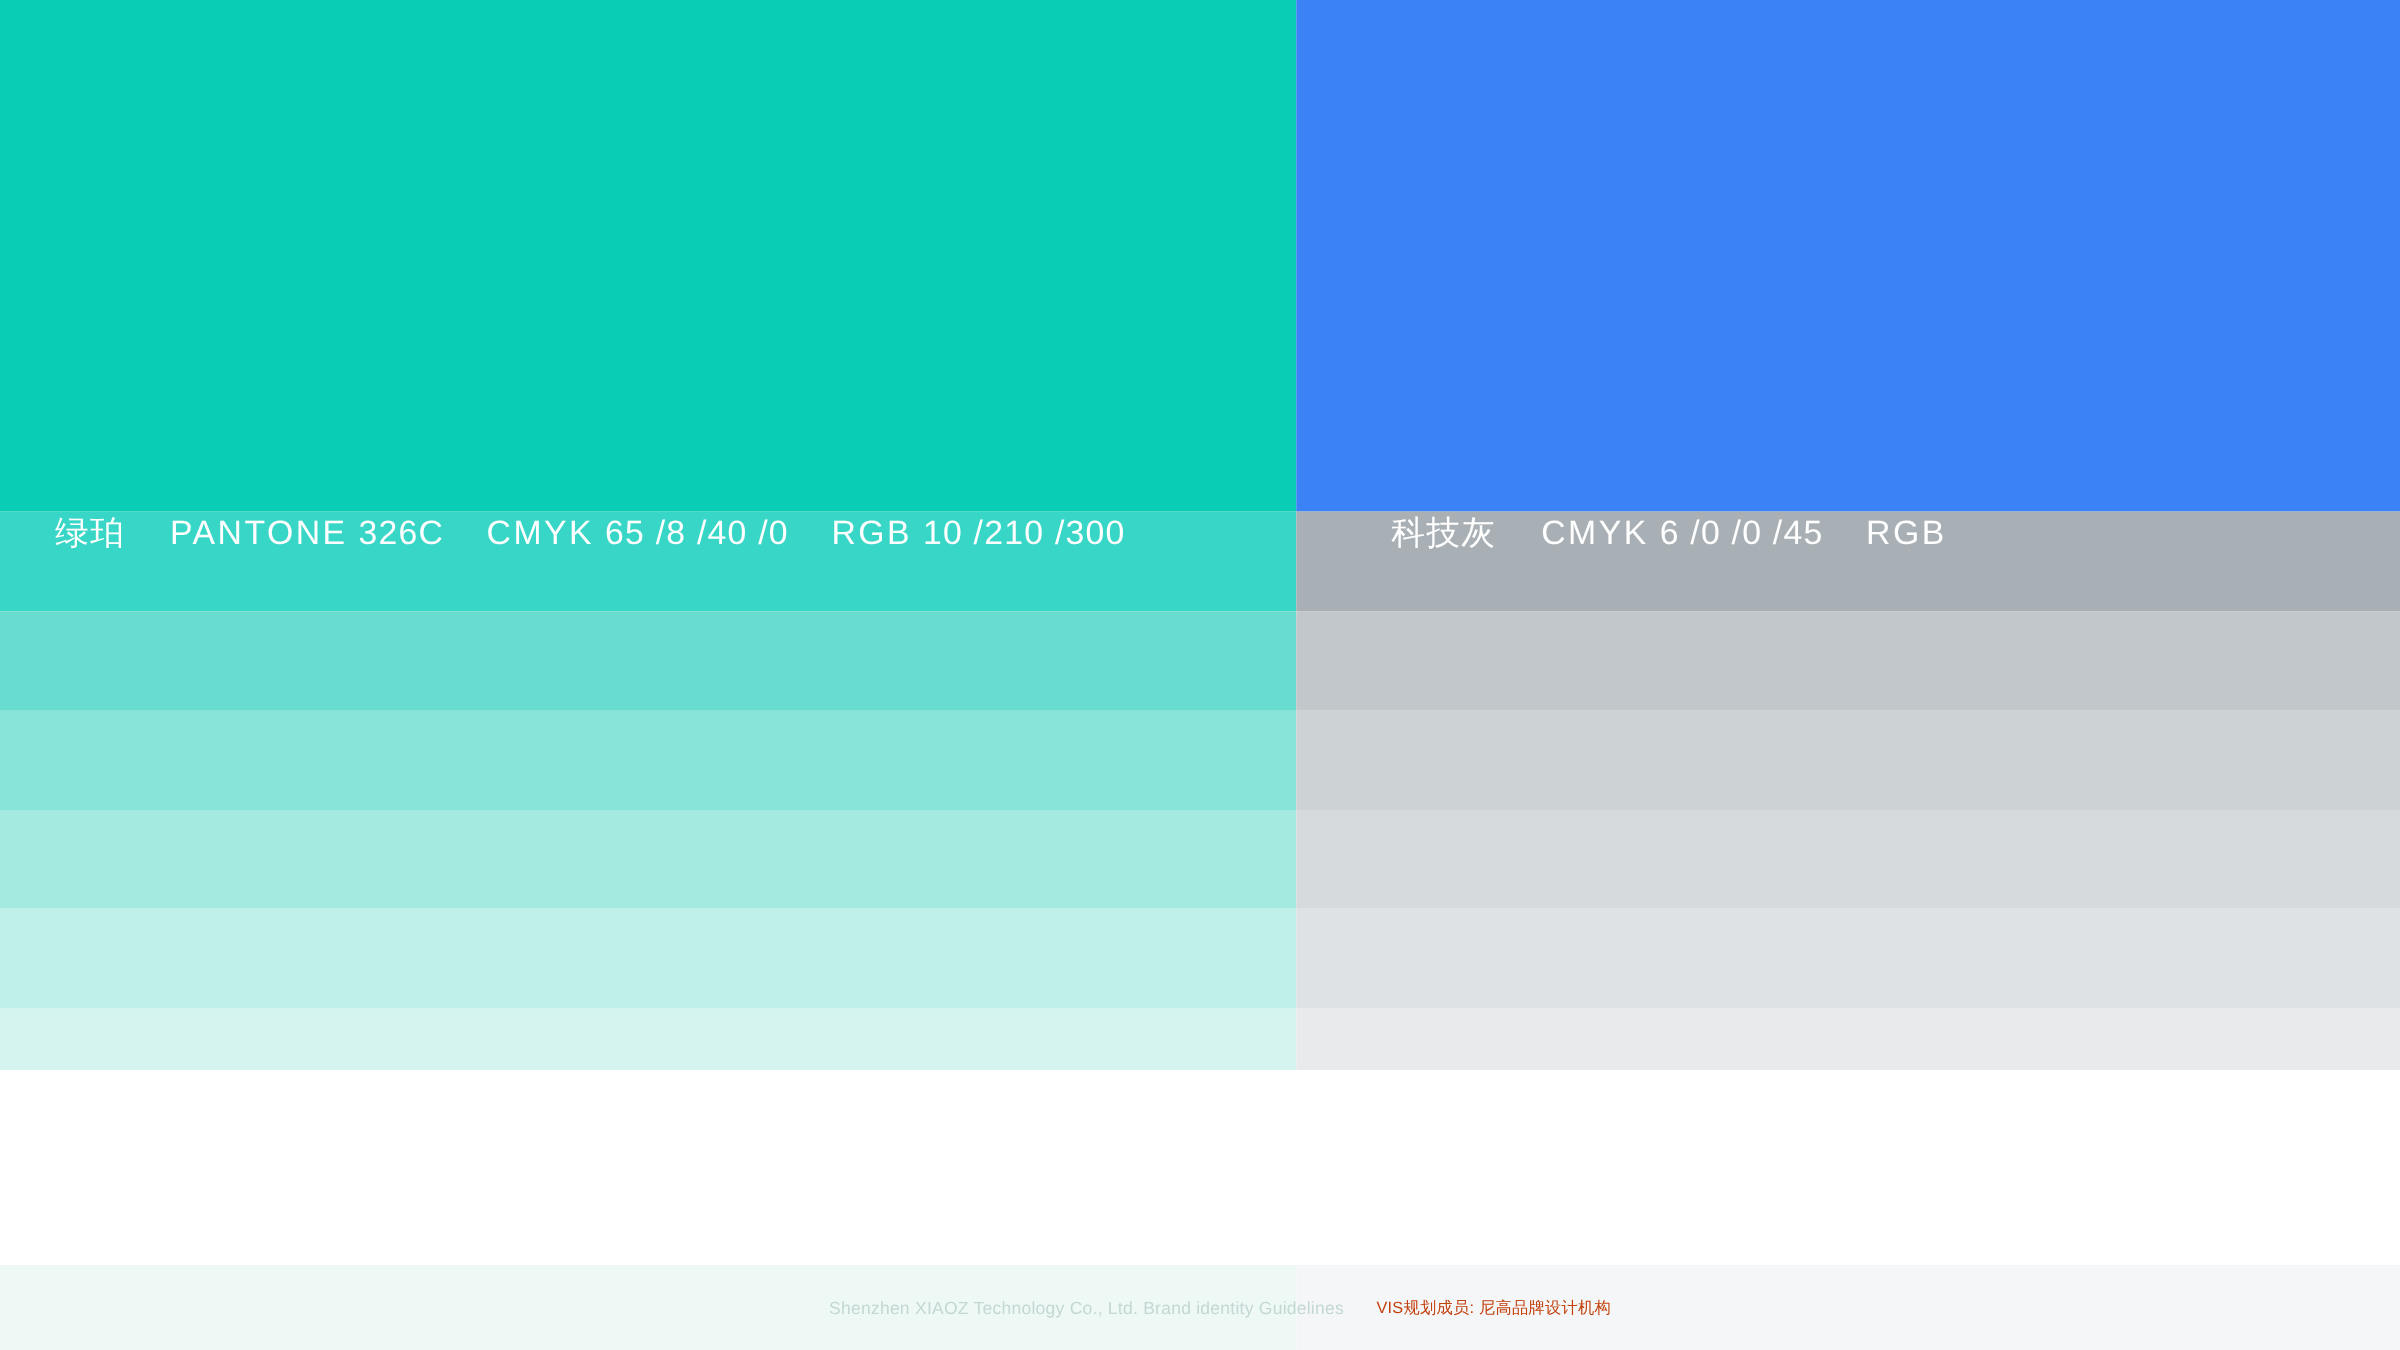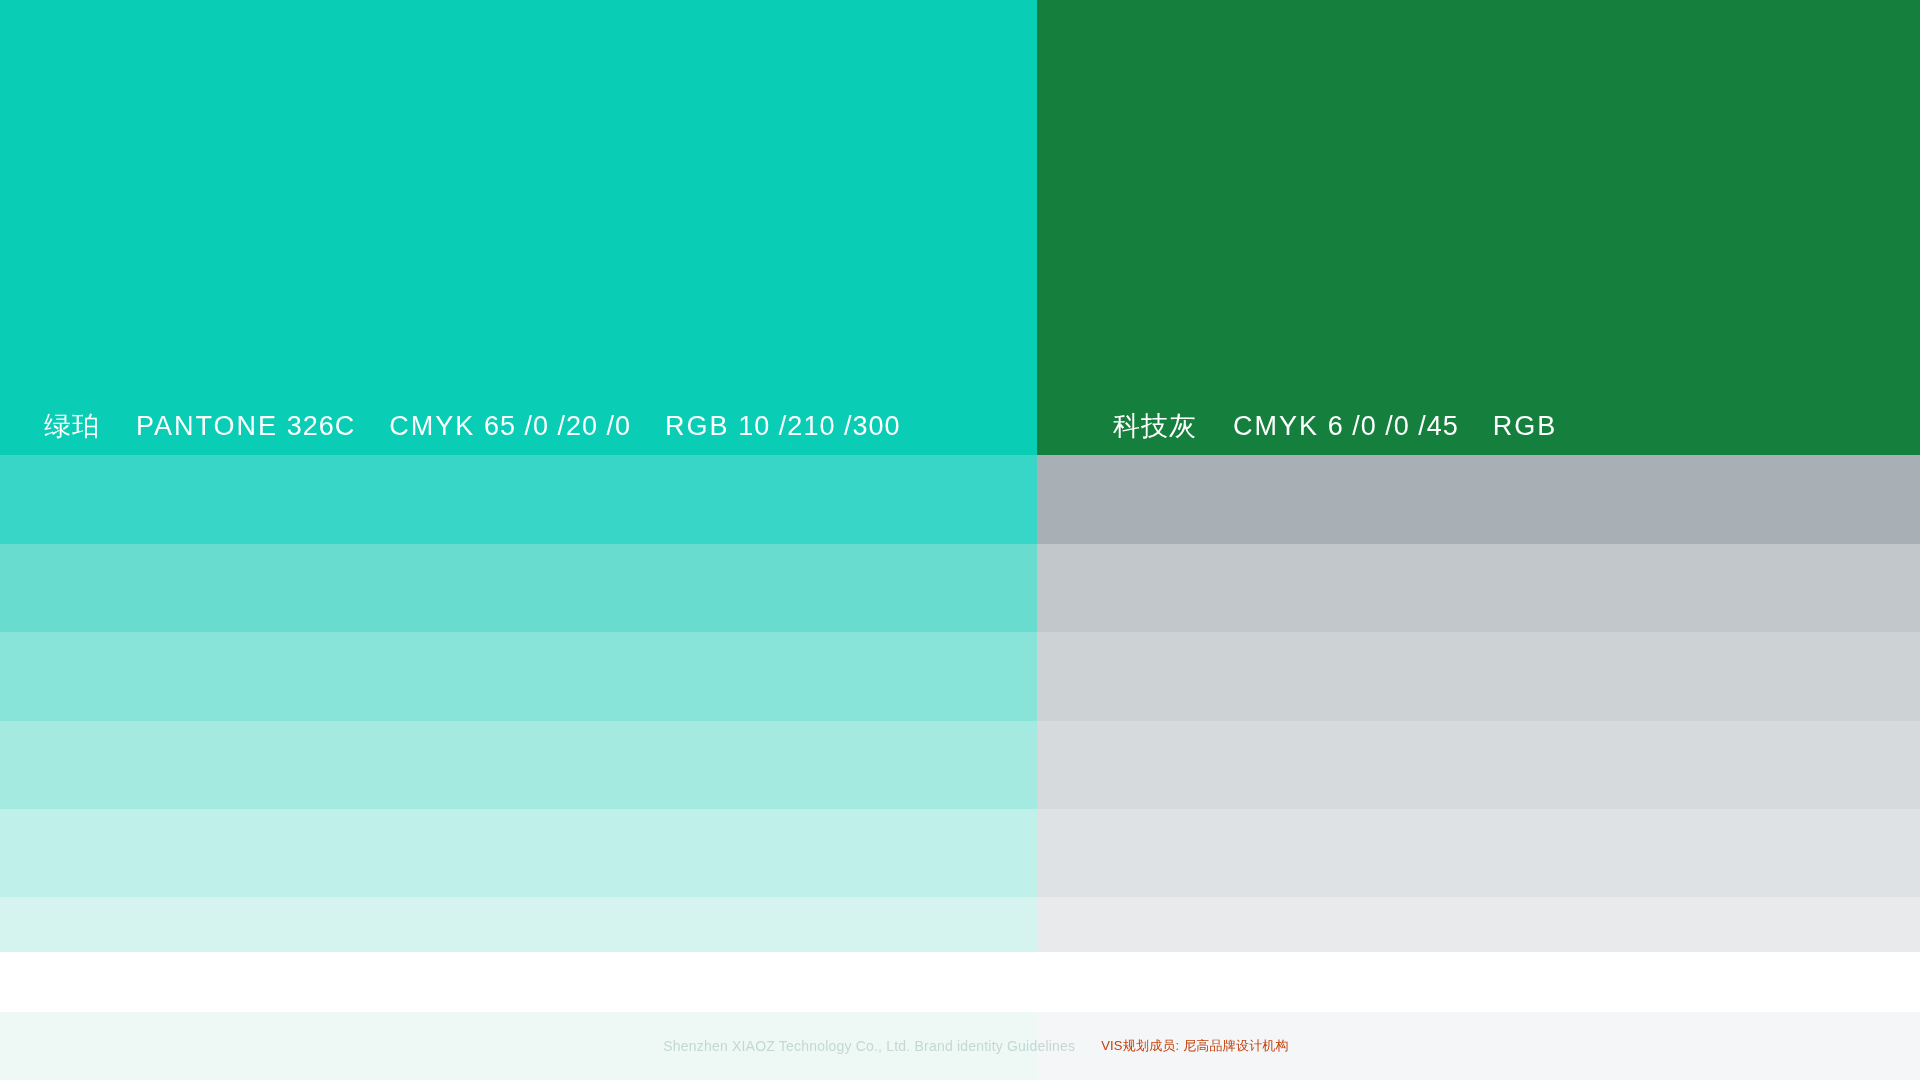--- a/index.html
+++ b/index.html
@@ -34,21 +34,21 @@
     position: absolute;
     left: 0;
     top: 0;
     width: 1920px;
     height: 1012px;
     display: flex;
   }
 
   .swatch-col {
     position: relative;
-    height: 952px;
+    height: 856px;
     display: flex;
     flex-direction: column;
     text-align: center;
   }
 
   .swatch-col.green { width: 1037px; }
   .swatch-col.gray  { width: 883px; }
 
   .swatch-main {
     position: relative;
@@ -143,40 +143,40 @@
         <div class="swatch-label">
           <span class="lbl-name">绿珀</span>
 
           <span class="lbl-field">
             <span class="lbl-key">PANTONE</span>
             <span class="lbl-val">326C</span>
           </span>
 
           <span class="lbl-field">
             <span class="lbl-key">CMYK</span>
-            <span class="lbl-val">65 /0 /20 /0</span>
+            <span class="lbl-val">65 /8 /40 /0</span>
           </span>
 
           <span class="lbl-field">
             <span class="lbl-key">RGB</span>
             <span class="lbl-val">10 /210 /300</span>
           </span>
         </div>
       </div>
 
       <div class="tint-row" style="background-color: rgb(56, 214, 198);"></div>
       <div class="tint-row" style="background-color: rgb(105, 220, 208);"></div>
       <div class="tint-row" style="background-color: rgb(136, 228, 216);"></div>
       <div class="tint-row" style="background-color: rgb(165, 234, 225);"></div>
       <div class="tint-row" style="background-color: rgb(191, 240, 233);"></div>
       <div class="tint-row last" style="background-color: rgb(213, 244, 239);"></div>
     </div>
 
     <div class="swatch-col gray">
-      <div class="swatch-main" style="background-color: #15803d;">
+      <div class="swatch-main" style="background-color: #3b82f6;">
         <div class="swatch-label">
           <span class="lbl-name">科技灰</span>
 
 
           <span class="lbl-field">
             <span class="lbl-key">CMYK</span>
             <span class="lbl-val">6 /0 /0 /45</span>
           </span>
 
           <span class="lbl-field">

